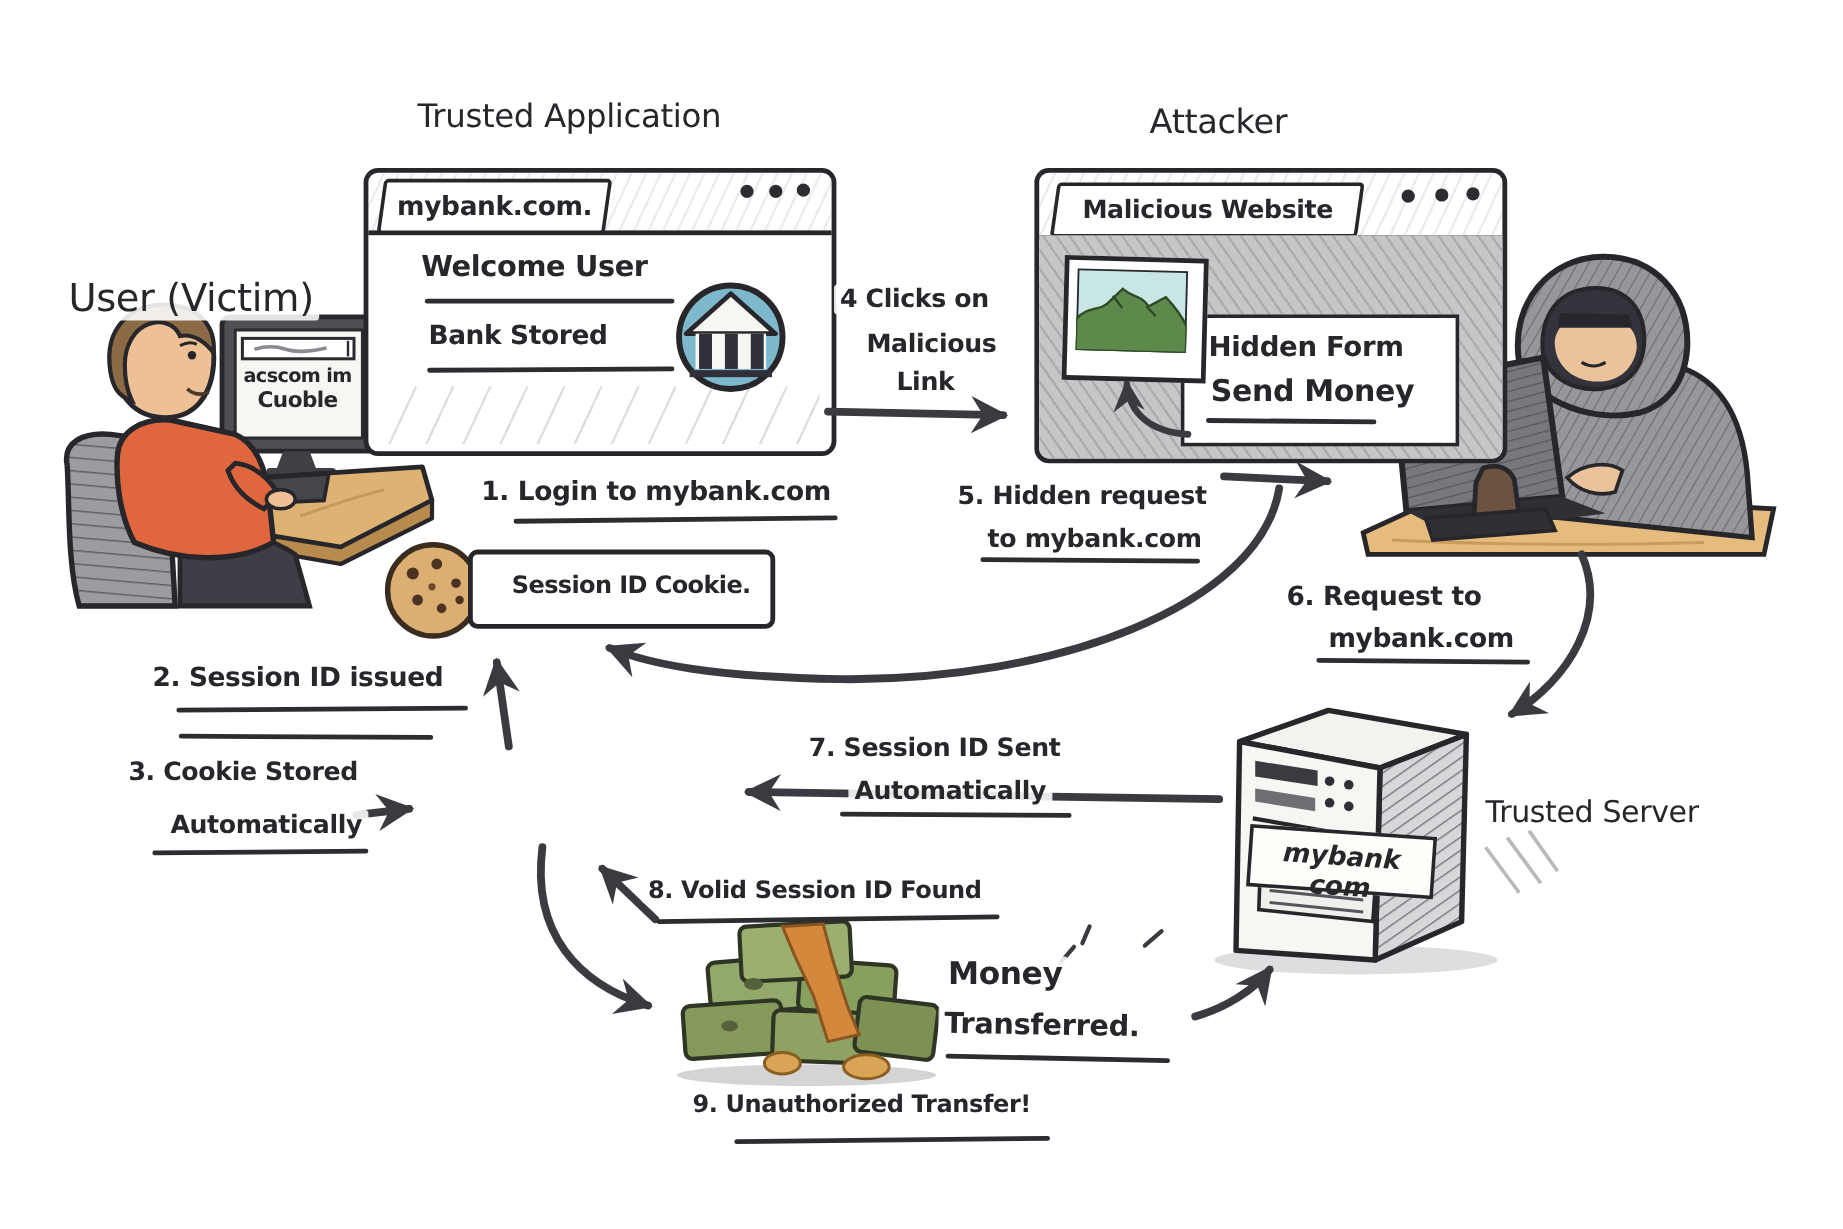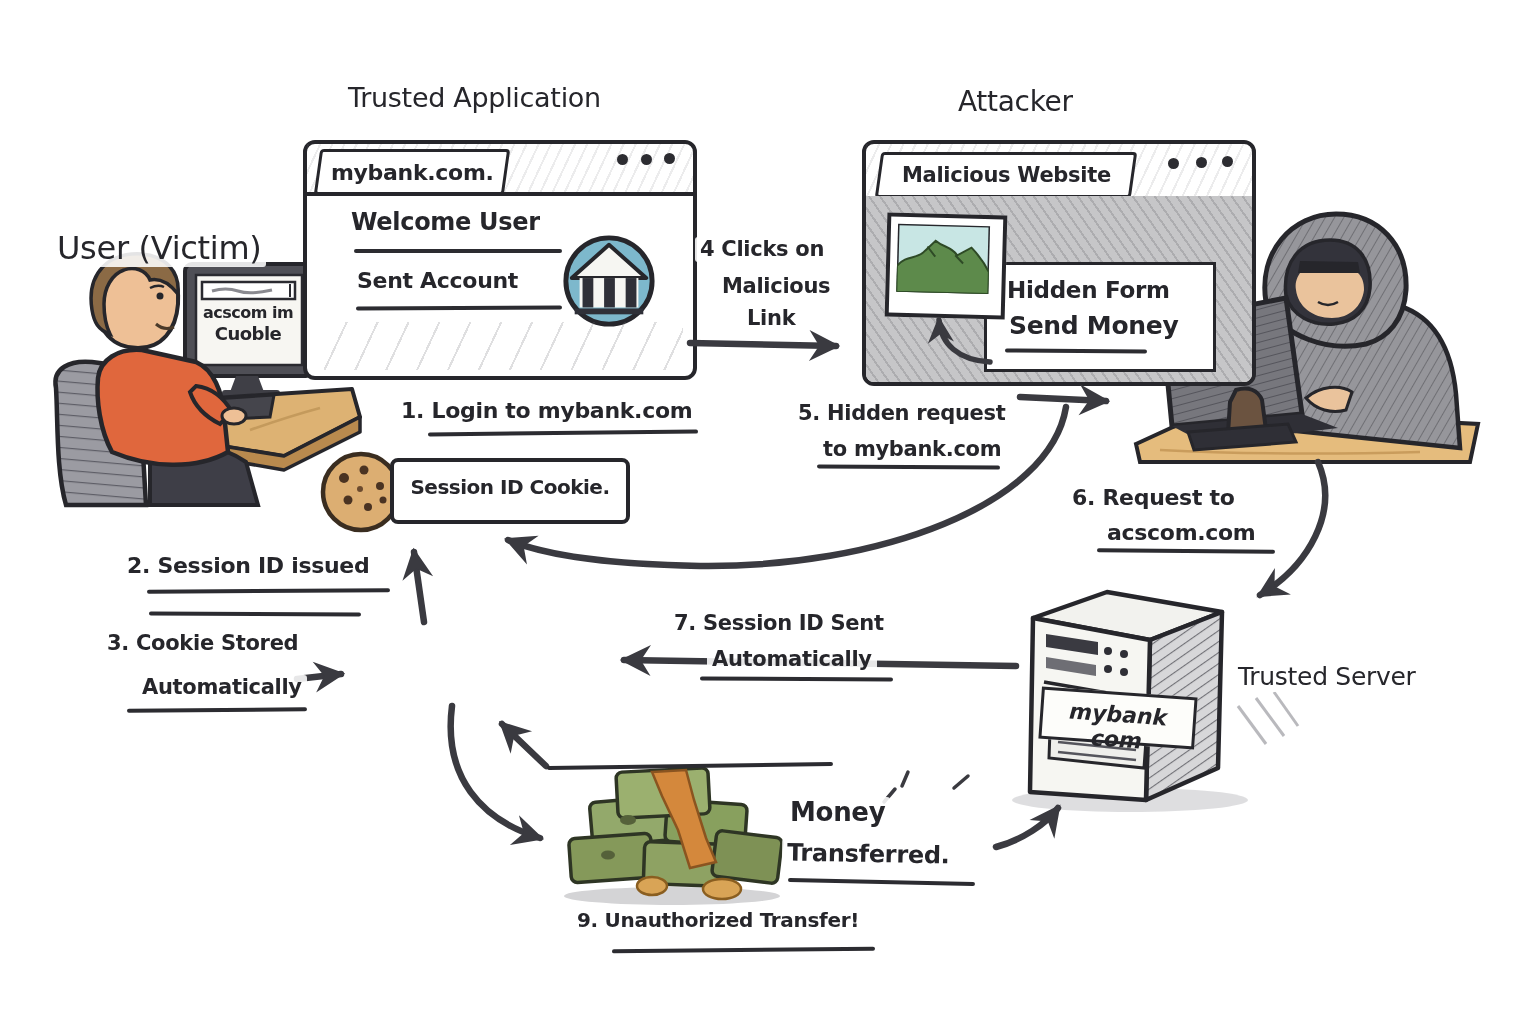--- a/index.html
+++ b/index.html
@@ -24,21 +24,21 @@
   #mal-content{position:absolute;left:0;right:0;bottom:0;border-radius:0 0 8px 8px;
      background:#c6c6c8;overflow:hidden;}
   #mal-content::after{content:"";position:absolute;inset:0;
      background:repeating-linear-gradient(55deg,rgba(70,70,76,.20) 0 2px,transparent 2px 9px);}
   .photo-card{position:absolute;background:#fff;border:4px solid #26262b;transform:rotate(1.5deg);z-index:2;}
   .form-box{position:absolute;background:#fff;border:3.5px solid #26262b;z-index:1;}
   #token{position:absolute;z-index:6;background:#f5d17b;border:4.5px solid #26262b;border-radius:18px;
          text-align:center;}
   #token .stripe{position:absolute;left:6px;right:6px;bottom:5px;height:16px;background:#c9944a;border-radius:8px;}
   #token .tval{margin-top:17px;font-size:21px;font-weight:700;letter-spacing:-0.3px;}
-  #cookie-box{position:absolute;z-index:6;background:#fff;border:4px solid #26262b;border-radius:8px;text-align:center;}
+  #cookie-box{position:absolute;z-index:6;background:#fff;border:4px solid #26262b;border-radius:8px;text-align:center;padding-left:16px;}
   #cookie-box .cval{margin-top:13px;font-size:20px;font-weight:600;letter-spacing:-0.5px;}
   #server-banner{position:absolute;z-index:6;background:#fdfdfa;border:3.5px solid #26262b;
       transform:rotate(4deg);text-align:center;}
   #server-banner .bval{margin-top:7px;font-size:22px;font-weight:600;font-style:italic;}
   #monitor-text{position:absolute;z-index:10;width:104px;text-align:center;font-weight:600;
       line-height:1.25;letter-spacing:-0.5px;}
 </style>
 </head>
 <body>
 
@@ -163,21 +163,21 @@
     <div class="topbar" style="height:48px;">
       <div class="tab" style="left:10px;top:5px;width:184px;height:40px;">
         <span style="font-size:22px;">mybank.com.</span>
       </div>
       <div class="dot" style="left:310px;top:10px;"></div>
       <div class="dot" style="left:334px;top:10px;"></div>
       <div class="dot" style="left:357px;top:9px;"></div>
     </div>
     <div class="wtxt" style="left:44px;top:64px;font-size:24px;">Welcome User</div>
     <div class="wul" style="left:47px;top:105px;width:208px;"></div>
-    <div class="wtxt" style="left:50px;top:124px;font-size:22px;">Sent Account</div>
+    <div class="wtxt" style="left:50px;top:124px;font-size:22px;">Bank Stored</div>
     <div class="wul" style="left:49px;top:162px;width:206px;transform:rotate(-0.3deg);"></div>
     <svg style="left:253px;top:88px;" width="98" height="98" viewBox="0 0 100 100">
       <circle cx="50" cy="50" r="44" fill="#7db8cc" stroke="#26262b" stroke-width="5"></circle>
       <path d="M50,13 L88,47 L12,47 Z" fill="#f6f6f2" stroke="#26262b" stroke-width="4" stroke-linejoin="round"></path>
       <rect x="20" y="47" width="60" height="30" fill="#f6f6f2"></rect>
       <rect x="23" y="47" width="11" height="30" fill="#2f3038"></rect>
       <rect x="45" y="47" width="11" height="30" fill="#2f3038"></rect>
       <rect x="67" y="47" width="11" height="30" fill="#2f3038"></rect>
       <rect x="15" y="78" width="70" height="6" fill="#2f3038"></rect>
     </svg>
@@ -263,27 +263,28 @@
 
   <div class="txt" style="left:695px;top:237px;font-size:21px;">4 Clicks on</div>
   <div class="txt" style="left:717px;top:274px;font-size:21px;">Malicious</div>
   <div class="txt" style="left:742px;top:306px;font-size:21px;">Link</div>
 
   <div class="txt" style="left:793px;top:401px;font-size:21px;">5. Hidden request</div>
   <div class="txt" style="left:818px;top:437px;font-size:21px;">to mybank.com</div>
   <div class="ul" style="left:817px;top:465px;width:183px;transform:rotate(0.4deg);"></div>
 
   <div class="txt" style="left:1067px;top:485px;font-size:22px;">6. Request to</div>
-  <div class="txt" style="left:1102px;top:520px;font-size:22px;">acscom.com</div>
+  <div class="txt" style="left:1102px;top:520px;font-size:22px;">mybank.com</div>
   <div class="ul" style="left:1097px;top:549px;width:178px;transform:rotate(0.5deg);"></div>
 
   <div class="txt" style="left:669px;top:611px;font-size:21px;">7. Session ID Sent</div>
   <div class="txt" style="left:707px;top:647px;font-size:21px;">Automatically</div>
   <div class="ul" style="left:700px;top:677px;width:193px;transform:rotate(0.3deg);"></div>
 
+  <div class="txt" style="left:535px;top:729px;font-size:20px;">8. Volid Session ID Found</div>
   <div class="ul" style="left:547px;top:764px;width:286px;transform:rotate(-0.8deg);"></div>
 
   <div class="txt" style="left:572px;top:908px;font-size:20px;">9. Unauthorized Transfer!</div>
   <div class="ul" style="left:612px;top:948px;width:263px;transform:rotate(-0.6deg);"></div>
 
   <div class="txt" style="left:785px;top:797px;font-size:26px;">Money</div>
   <div class="txt" style="left:782px;top:840px;font-size:24px;transform:rotate(1deg);">Transferred.</div>
   <div class="ul" style="left:788px;top:880px;width:187px;transform:rotate(1.2deg);"></div>
 
 </div>

